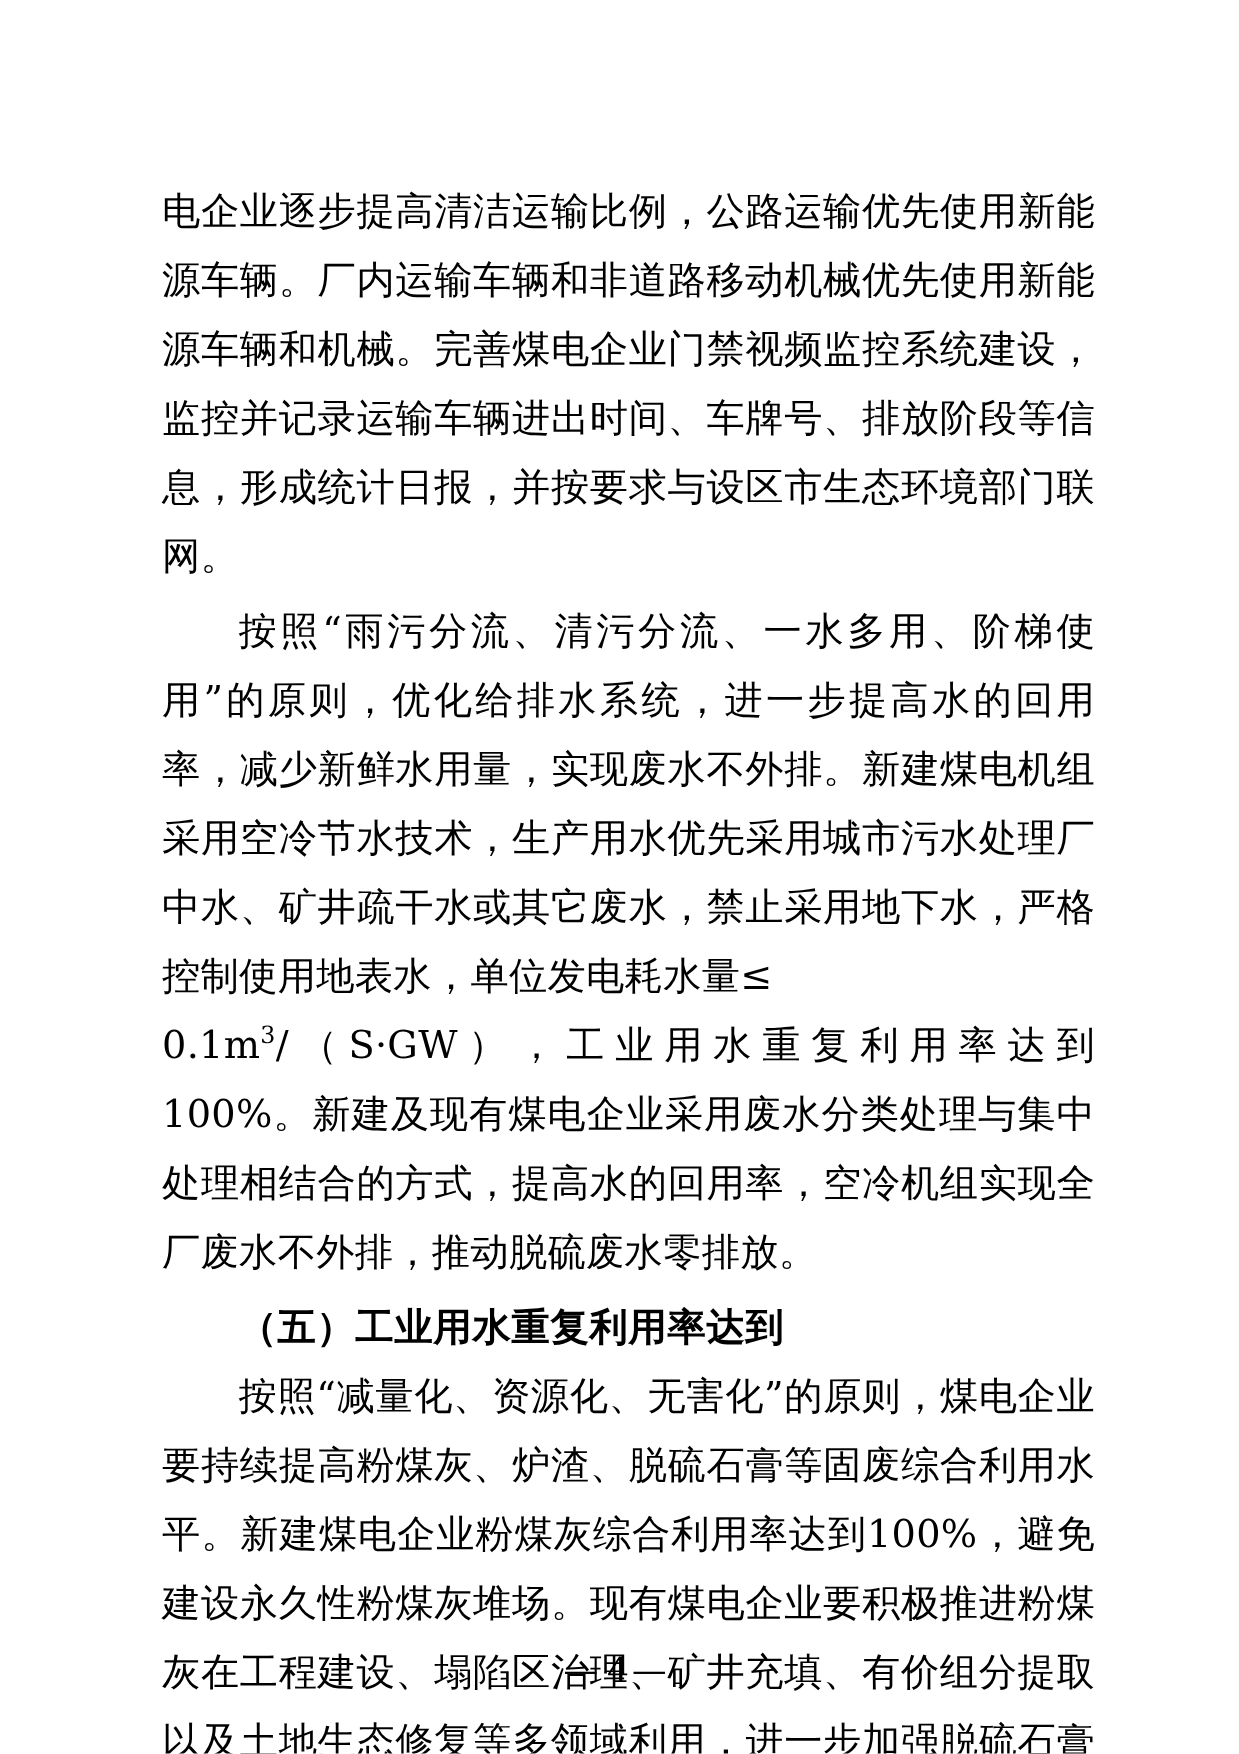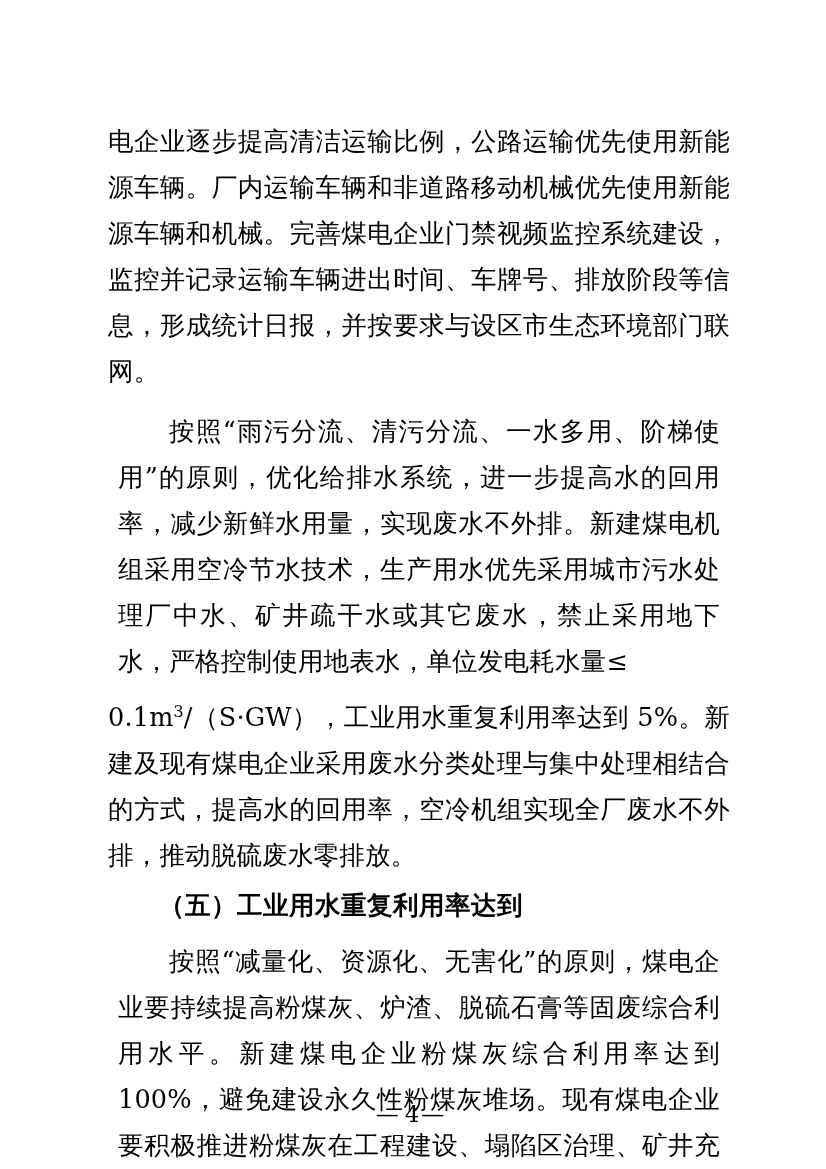--- a/index.html
+++ b/index.html
@@ -22,21 +22,21 @@
     padding: 118px 96px 0 108px;
   }
   .doc-body {
     font-size: 25.5px;
     line-height: 46px;
     text-align: justify;
     text-justify: inter-ideograph;
     letter-spacing: 0.2px;
   }
   p.para {
-    margin: 10px;
+    margin: 0;
     text-indent: 2em;
   }
   p.cont {
     margin: 0;
     text-indent: 0;
   }
   h2.section-heading {
     margin: 0;
     font-size: 25.5px;
     line-height: 46px;
@@ -69,21 +69,21 @@
 <div class="page">
   <div class="doc-body">
 
     <p class="cont">电企业逐步提高清洁运输比例，公路运输优先使用新能源车辆。厂内运输车辆和非道路移动机械优先使用新能源车辆和机械。完善煤电企业门禁视频监控系统建设，监控并记录运输车辆进出时间、车牌号、排放阶段等信息，形成统计日报，并按要求与设区市生态环境部门联网。</p>
 
     <div class="spacer-sm"></div>
 
 
     <p class="para">按照“雨污分流、清污分流、一水多用、阶梯使用”的原则，优化给排水系统，进一步提高水的回用率，减少新鲜水用量，实现废水不外排。新建煤电机组采用空冷节水技术，生产用水优先采用城市污水处理厂中水、矿井疏干水或其它废水，禁止采用地下水，严格控制使用地表水，单位发电耗水量≤</p>
 
-    <p class="cont"><span>0.1m</span><span class="sup">3</span><span>/（S·GW）</span><span>，工业用水重复利用率达到 5%。新建及现有煤电企业采用废水分类处理与集中处理相结合的方式，提高水的回用率，空冷机组实现全厂废水不外排，推动脱硫废水零排放。</span></p>
+    <p class="cont"><span>0.1m</span><span class="sup">3</span><span>/（S·GW）</span><span>，工业用水重复利用率达到 100%。新建及现有煤电企业采用废水分类处理与集中处理相结合的方式，提高水的回用率，空冷机组实现全厂废水不外排，推动脱硫废水零排放。</span></p>
 
     <div class="spacer-sm"></div>
 
     <h2 class="section-heading">（五）工业用水重复利用率达到</h2>
 
     <p class="para">按照“减量化、资源化、无害化”的原则，煤电企业要持续提高粉煤灰、炉渣、脱硫石膏等固废综合利用水平。新建煤电企业粉煤灰综合利用率达到100%，避免建设永久性粉煤灰堆场。现有煤电企业要积极推进粉煤灰在工程建设、塌陷区治理、矿井充填、有价组分提取以及土地生态修复等多领域利用，进一步加强脱硫石膏在生产水泥和新型建筑材料等领域利用。失</p>
 
   </div>
 
   <div class="footer">

